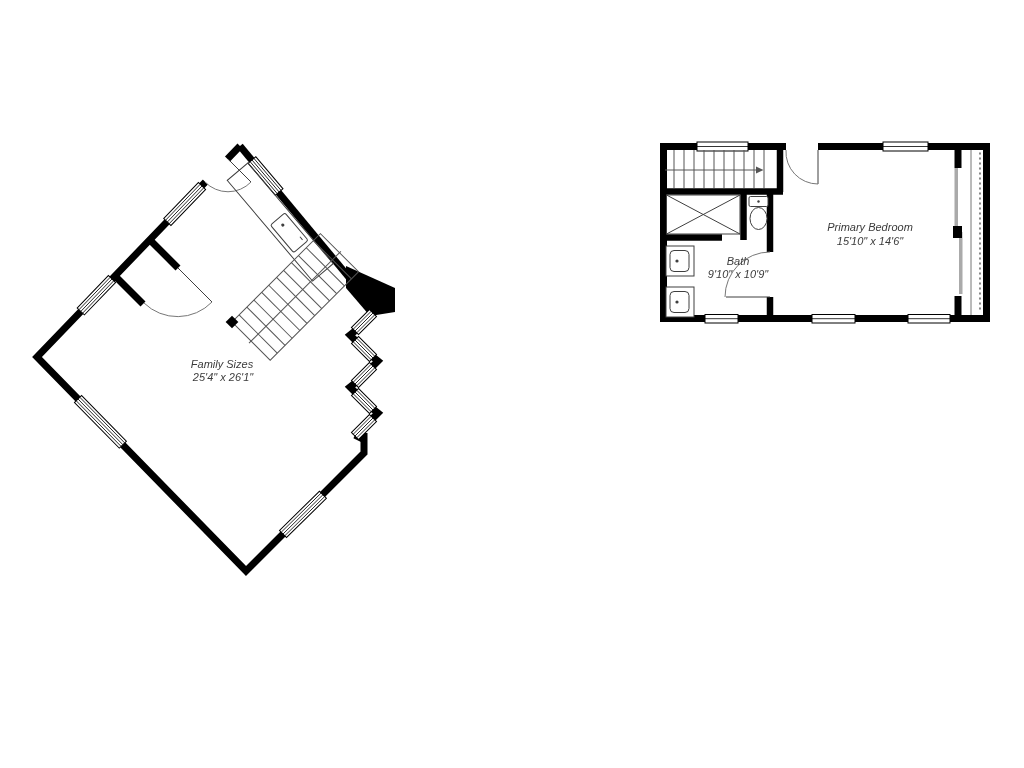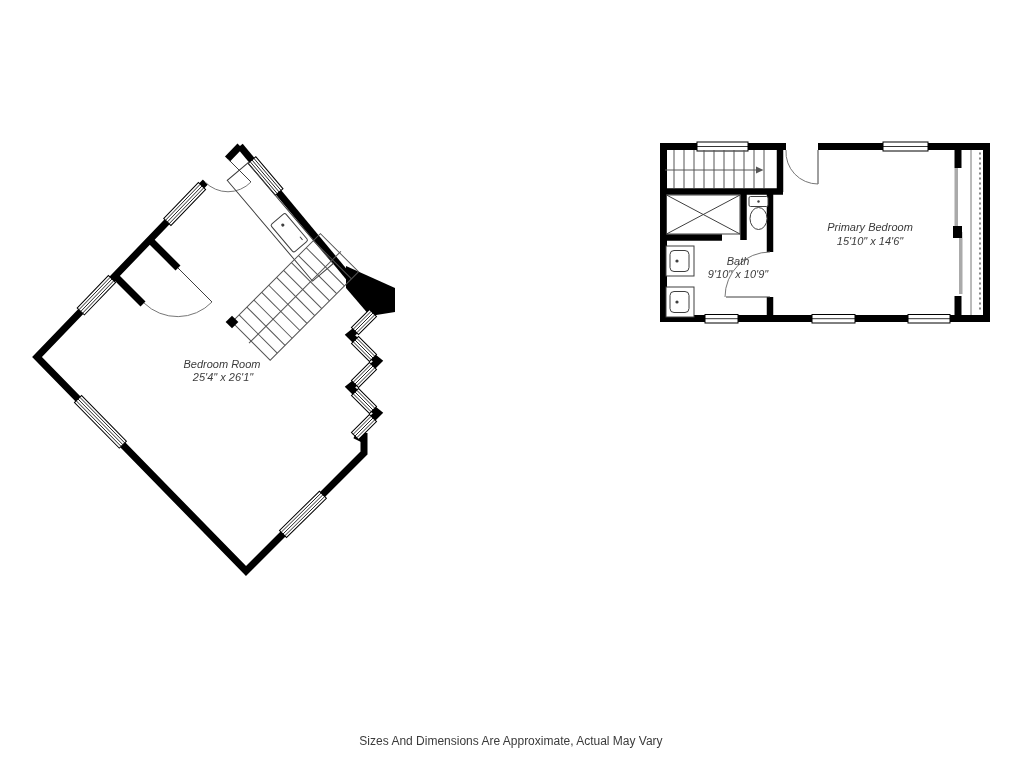--- a/index.html
+++ b/index.html
@@ -259,23 +259,22 @@
         <line x1="958" y1="296" x2="958" y2="318" stroke="#000" stroke-width="7"></line>
         <rect x="954.5" y="168" width="3.5" height="62" fill="#aaaaaa"></rect>
         <rect x="959" y="232" width="3.5" height="62" fill="#aaaaaa"></rect>
         <rect x="953" y="226" width="9" height="12" fill="#000"></rect>
         <line x1="971" y1="150" x2="971" y2="315" stroke="#777" stroke-width="1"></line>
         <line x1="980" y1="153" x2="980" y2="312" stroke="#555" stroke-width="1.4" stroke-dasharray="1,4" stroke-linecap="round"></line>
       </g>
     </g>
   </svg>
 
-  <div class="room-label" style="left:222px;top:358px;">Bedroom Room</div>
+  <div class="room-label" style="left:222px;top:358px;">Family Sizes</div>
   <div class="room-label" style="left:223px;top:371px;">25'4" x 26'1"</div>
 
   <div class="room-label" style="left:870px;top:221px;">Primary Bedroom</div>
   <div class="room-label" style="left:870px;top:235px;">15'10" x 14'6"</div>
 
   <div class="room-label" style="left:738px;top:255px;text-align:center;">Bath</div>
   <div class="room-label" style="left:738px;top:268px;">9'10" x 10'9"</div>
 
-  <div class="disclaimer">Sizes And Dimensions Are Approximate, Actual May Vary</div>
 </div>
 
 </body></html>

